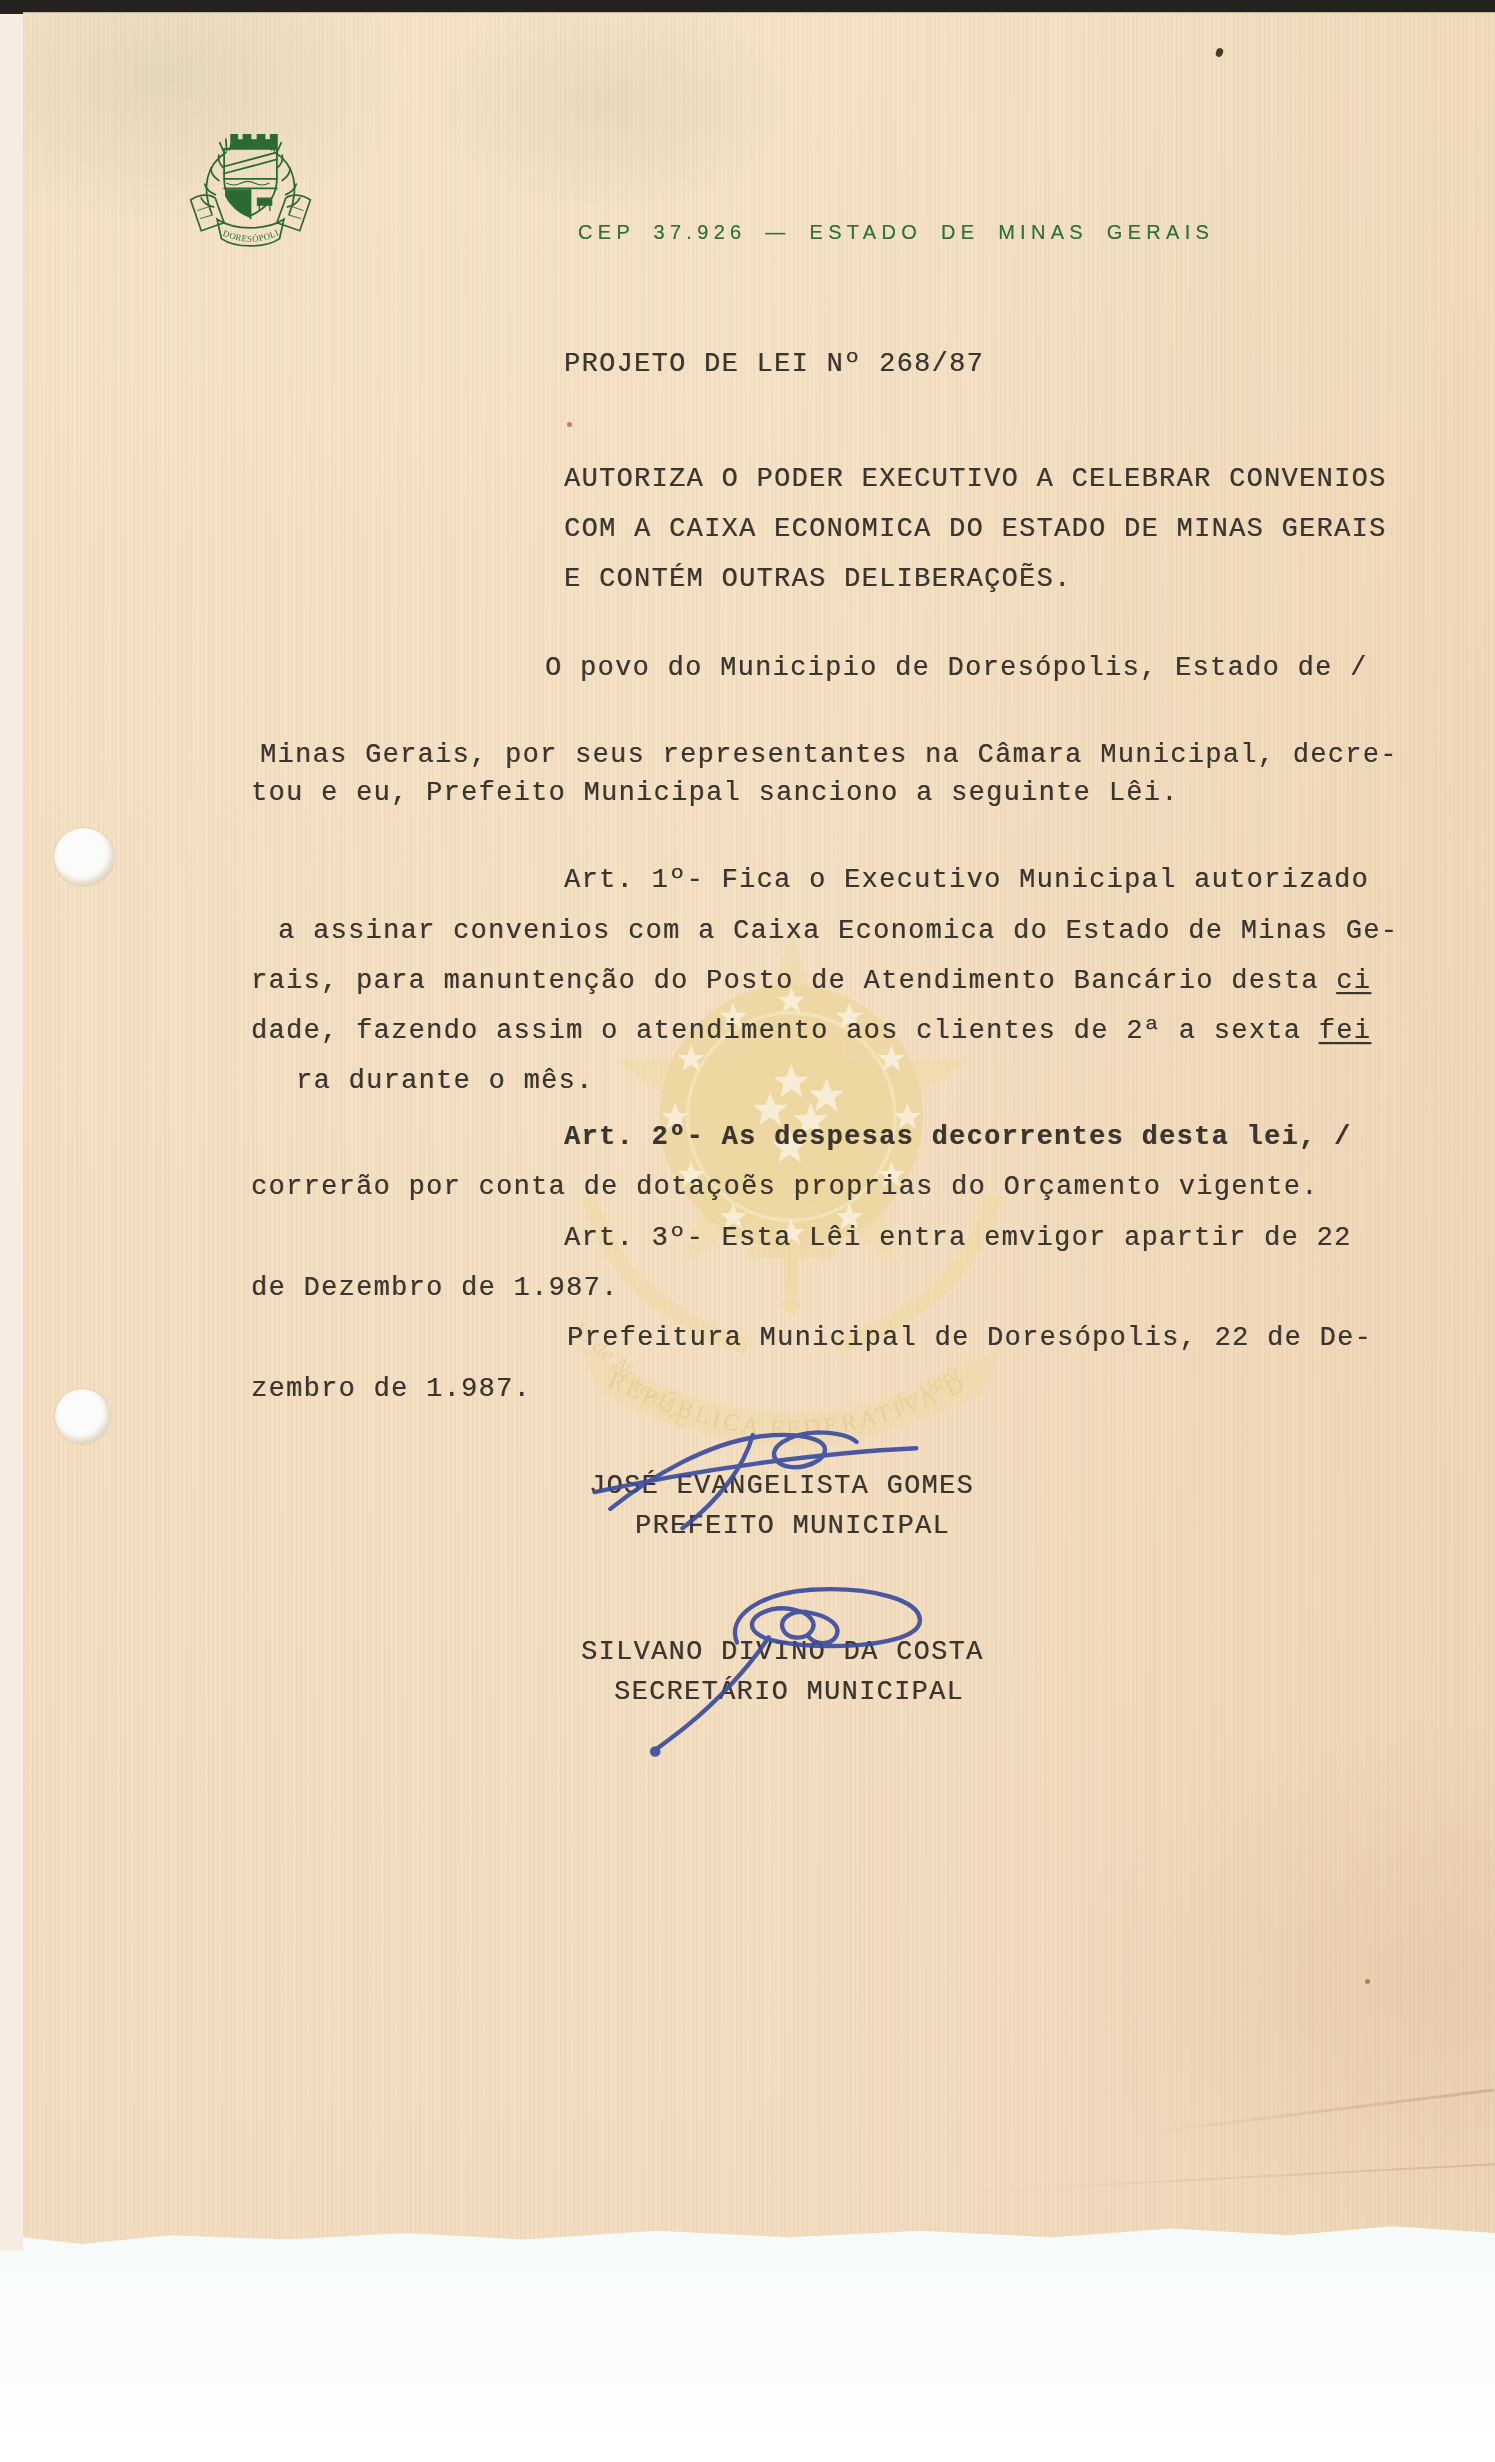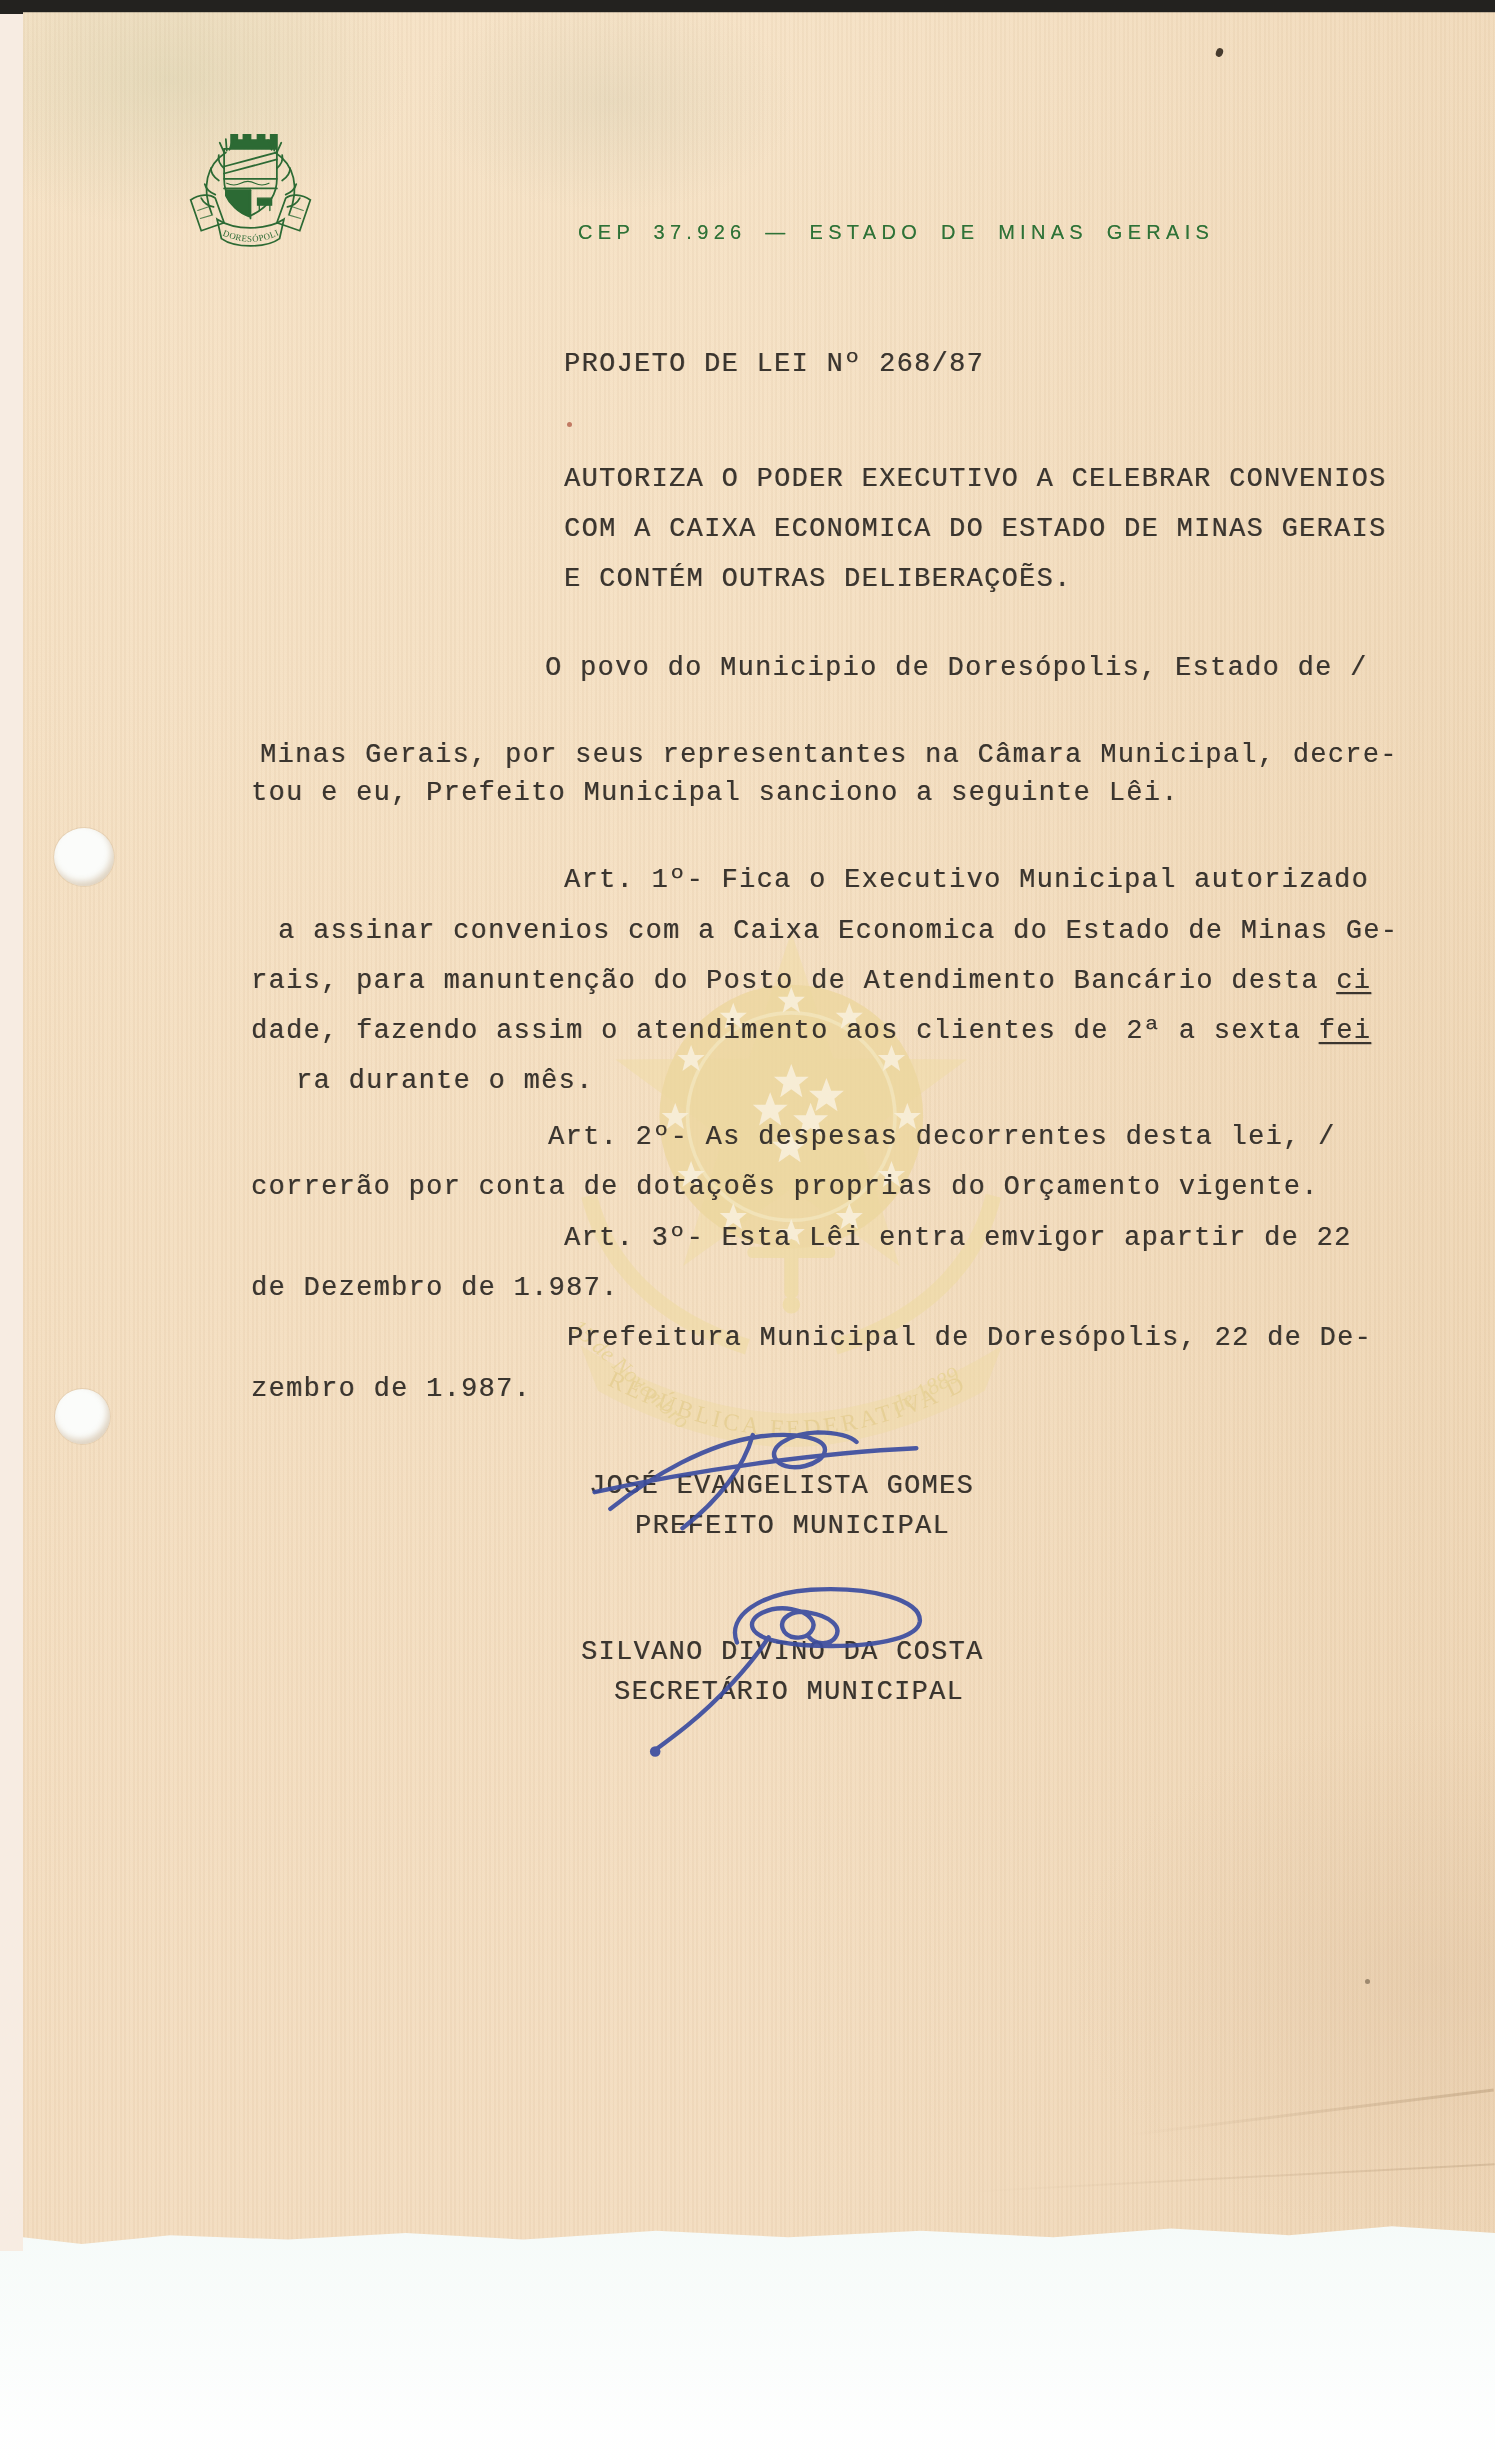--- a/index.html
+++ b/index.html
@@ -144,21 +144,21 @@
           <div class="tline" style="left: 564px; top: 513px;">COM A CAIXA ECONOMICA DO ESTADO DE MINAS GERAIS</div>
           <div class="tline" style="left: 564px; top: 563px;">E CONTÉM OUTRAS DELIBERAÇOẼS.</div>
           <div class="tline" style="left: 545px; top: 652px;">O povo do Municipio de Doresópolis, Estado de /</div>
           <div class="tline" style="left: 260px; top: 703px; margin-top: 36px;">Minas Gerais, por seus representantes na Câmara Municipal, decre-</div>
           <div class="tline" style="left: 251px; top: 777px;">tou e eu, Prefeito Municipal sanciono a seguinte Lêi.</div>
           <div class="tline" style="left: 564px; top: 864px;">Art. 1º- Fica o Executivo Municipal autorizado</div>
           <div class="tline" style="left: 251px; top: 915px; margin-left: 27px;">a assinar convenios com a Caixa Economica do Estado de Minas Ge-</div>
           <div class="tline" style="left: 251px; top: 965px;">rais, para manuntenção do Posto de Atendimento Bancário desta <span class="u">ci</span></div>
           <div class="tline" style="left: 251px; top: 1015px;">dade, fazendo assim o atendimento aos clientes de 2ª a sexta <span class="u">fei</span></div>
           <div class="tline" style="left: 251px; top: 1065px; margin-left: 45px;">ra durante o mês.</div>
-          <div class="tline" style="left: 548px; top: 1121px;">Art. 2º- As despesas decorrentes desta lei, /</div>
+          <div class="tline" style="left: 564px; top: 1121px; font-weight: bold;">Art. 2º- As despesas decorrentes desta lei, /</div>
           <div class="tline" style="left: 251px; top: 1171px;">correrão por conta de dotaçoẽs proprias do Orçamento vigente.</div>
           <div class="tline" style="left: 564px; top: 1222px;">Art. 3º- Esta Lêi entra emvigor apartir de 22</div>
           <div class="tline" style="left: 251px; top: 1272px;">de Dezembro de 1.987.</div>
           <div class="tline" style="left: 567px; top: 1322px;">Prefeitura Municipal de Doresópolis, 22 de De-</div>
           <div class="tline" style="left: 251px; top: 1373px;">zembro de 1.987.</div>
         </div>
 
       <div class="typed sig-name-1">JOSÉ EVANGELISTA GOMES</div>
       <div class="typed sig-role-1">PREFEITO MUNICIPAL</div>
       <div class="typed sig-name-2">SILVANO DIVINO DA COSTA</div>

